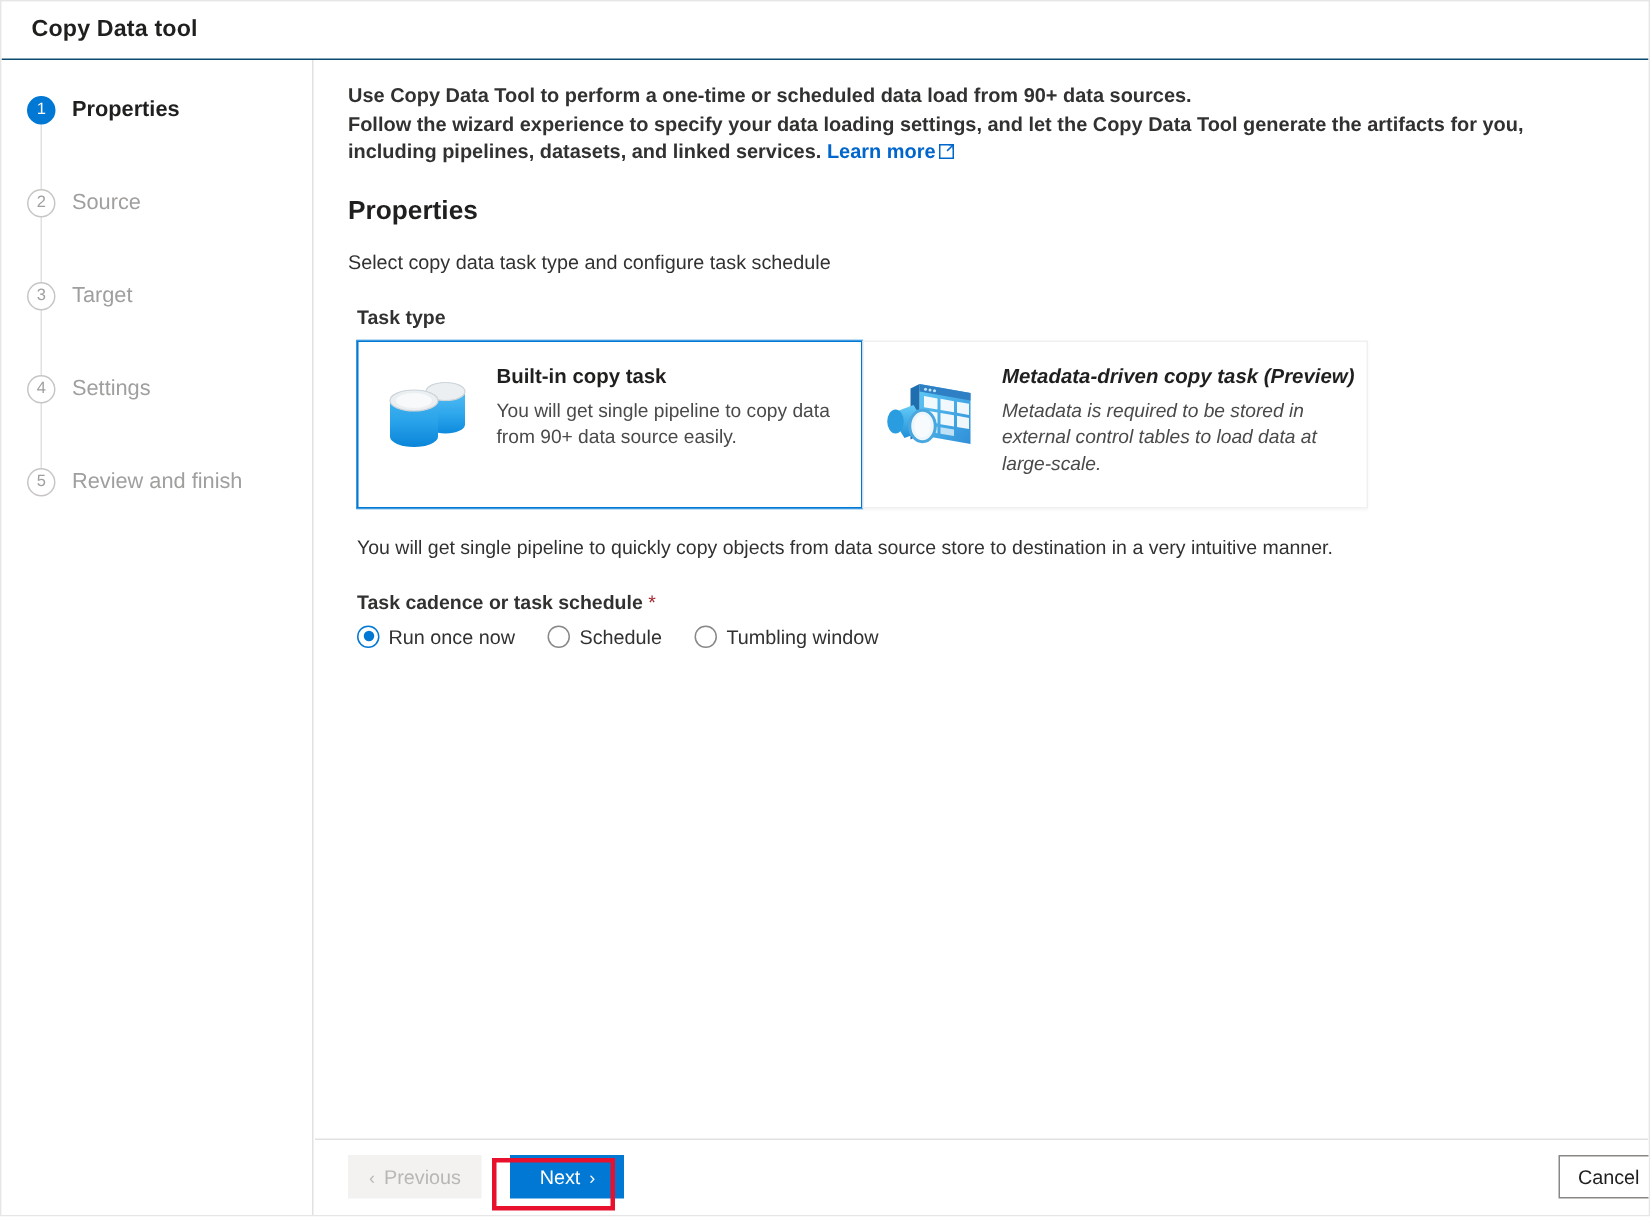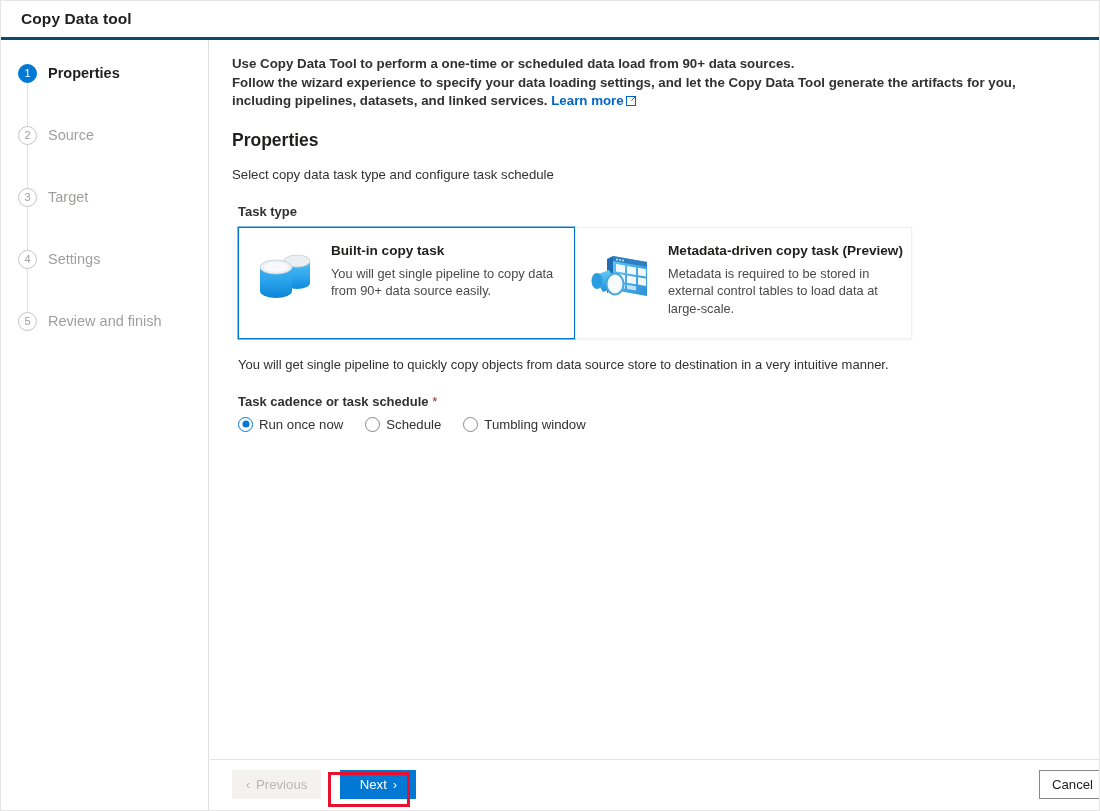--- a/index.html
+++ b/index.html
@@ -22,21 +22,21 @@
     box-sizing: border-box;
   }
 
   
   .titlebar {
     position: absolute;
     left: 0; top: 0;
     width: 100%;
     height: 39px;
     background: #ffffff;
-    border-bottom: 3px solid #0c4a6e;
+    border-bottom: 1px solid #0c4a6e;
     box-sizing: border-box;
     display: flex;
     align-items: center;
   }
   .titlebar-text {
     font-size: 15.5px;
     font-weight: bold;
     color: #201f1e;
     padding-left: 20px;
     letter-spacing: 0.1px;
@@ -191,20 +191,21 @@
     padding: 13px 12px 12px 12px;
     cursor: pointer;
   }
   .card.selected {
     border: 1px solid #0078d4;
     box-shadow: 0 0 0 0.5px #0078d4;
   }
   .card.unselected {
     border: 1px solid #f0f0f0;
     box-shadow: 0 1px 2px rgba(0,0,0,0.05);
+    font-style: italic;
   }
   .card-icon {
     width: 68px;
     height: 68px;
     flex: 0 0 auto;
     display: flex;
     align-items: center;
     justify-content: center;
     margin-top: 4px;
   }

